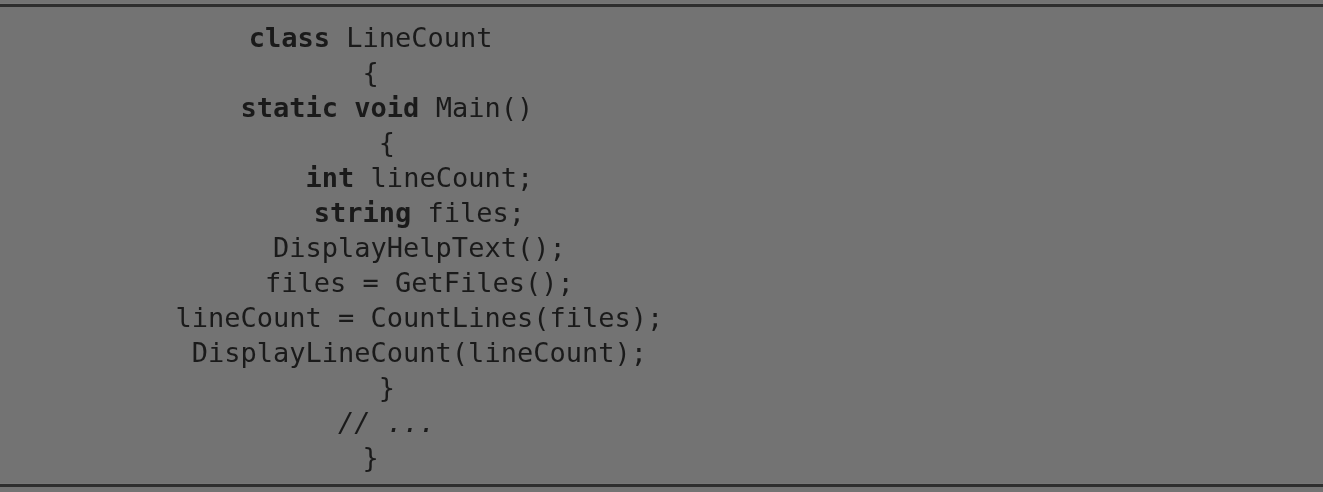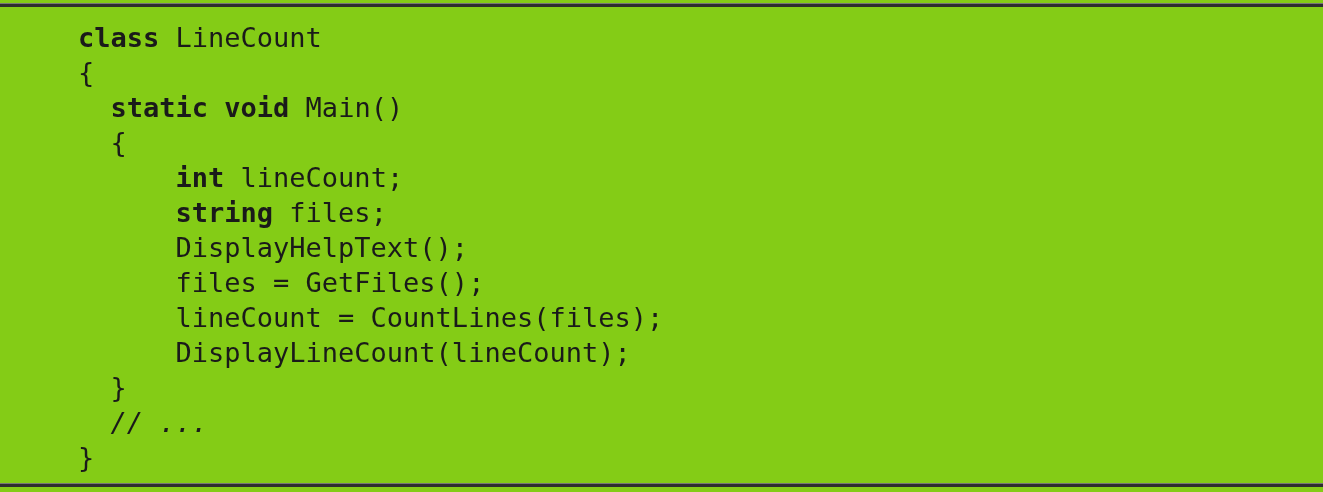--- a/index.html
+++ b/index.html
@@ -4,23 +4,24 @@
 <style>
   html, body {
     margin: 0;
     padding: 0;
     background: #ffffff;
   }
   .page {
     position: relative;
     width: 1323px;
     height: 492px;
-    background: #84cc16;
+    background: #737373;
     overflow: hidden;
     font-family: "DejaVu Sans Mono", monospace;
+    text-align: center;
   }
   .rule {
     position: absolute;
     left: 0;
     width: 100%;
     height: 3px;
     background: #2e2e2e;
     border-top: 1px solid #777777;
   }
   .rule-top { top: 3px; }

